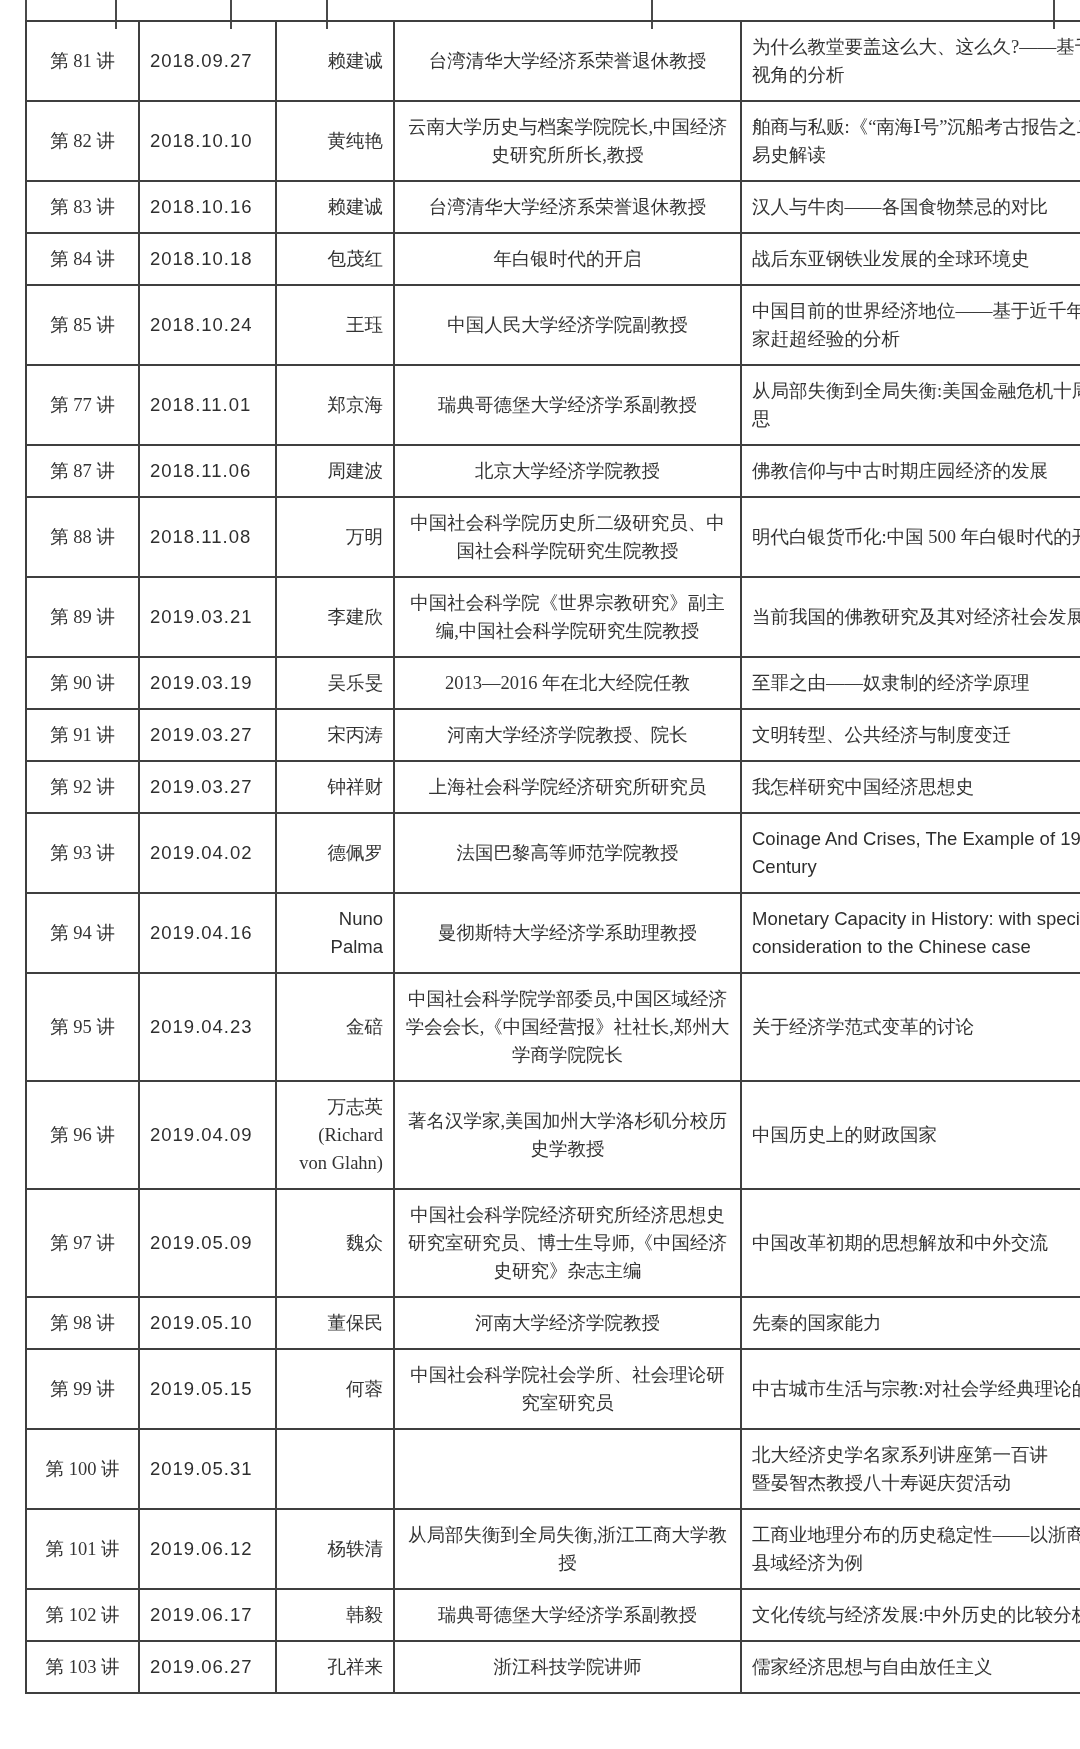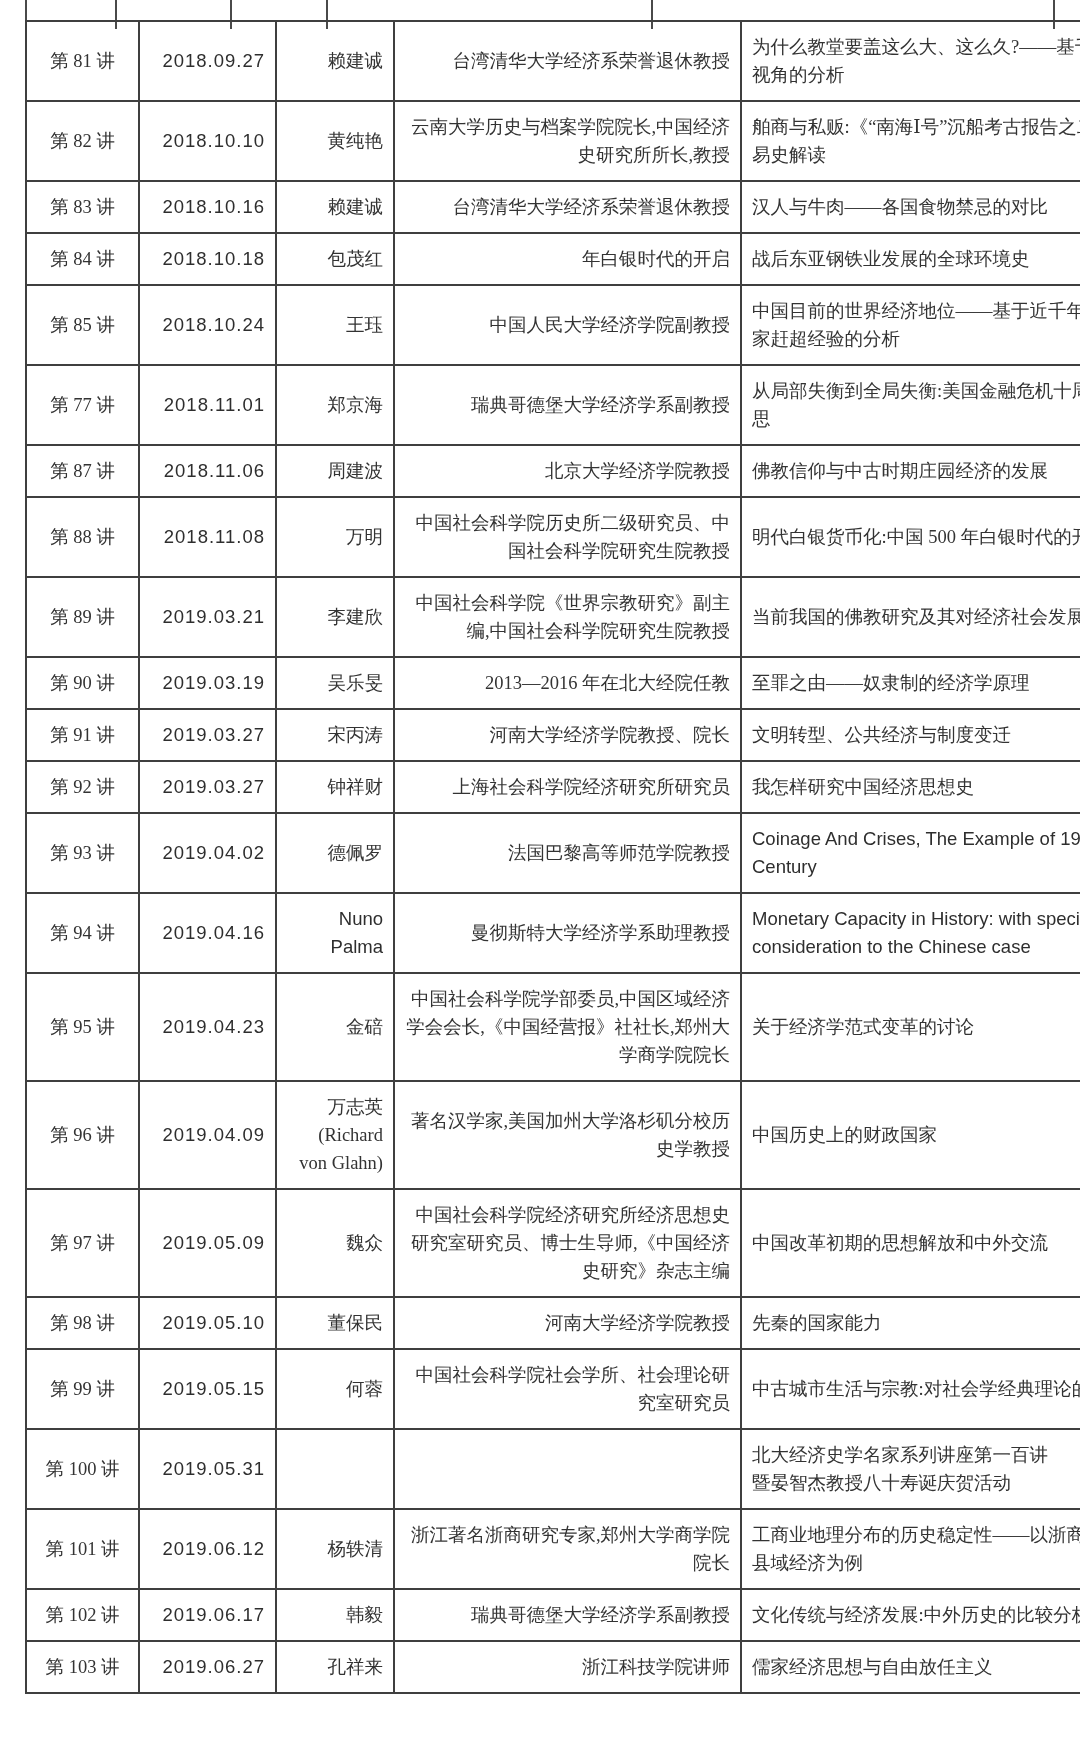--- a/index.html
+++ b/index.html
@@ -35,23 +35,23 @@
   }
   table.lecture-table td {
     border: 2px solid #3f3f3f;
     font-size: 18.5px;
     line-height: 28px;
     padding: 11px 10px;
     vertical-align: middle;
     word-break: break-word;
   }
   td.col-no     { width: 91px;  text-align: center; padding-left: 2px; padding-right: 2px; }
-  td.col-date   { width: 115px; text-align: right; letter-spacing: 1px; margin-top: 33px; }
+  td.col-date   { width: 115px; text-align: left; letter-spacing: 1px; margin-top: 33px; }
   td.col-speaker{ width: 96px;  text-align: right; padding-left: 6px; padding-right: 6px; }
-  td.col-aff    { width: 325px; text-align: right; }
+  td.col-aff    { width: 325px; text-align: center; }
   td.col-topic  { width: 403px; text-align: left; padding-left: 12px; white-space: pre-line; }
   td.latin {
     font-family: "Liberation Sans", "DejaVu Sans", sans-serif;
     font-size: 18px;
     color: #2e2e2e;
   }
 </style>
 </head>
 <body>
 
@@ -205,21 +205,21 @@
           <td class="col-date latin">2019.05.31</td>
           <td class="col-speaker"></td>
           <td class="col-aff"></td>
           <td class="col-topic">北大经济史学名家系列讲座第一百讲
 暨晏智杰教授八十寿诞庆贺活动</td>
         </tr>
         <tr>
           <td class="col-no">第 101 讲</td>
           <td class="col-date latin">2019.06.12</td>
           <td class="col-speaker">杨轶清</td>
-          <td class="col-aff">浙江著名浙商研究专家,郑州大学商学院院长</td>
+          <td class="col-aff">从局部失衡到全局失衡,浙江工商大学教授</td>
           <td class="col-topic">工商业地理分布的历史稳定性——以浙商和浙江县域经济为例</td>
         </tr>
         <tr>
           <td class="col-no">第 102 讲</td>
           <td class="col-date latin">2019.06.17</td>
           <td class="col-speaker">韩毅</td>
           <td class="col-aff">瑞典哥德堡大学经济学系副教授</td>
           <td class="col-topic">文化传统与经济发展:中外历史的比较分析</td>
         </tr>
         <tr>

